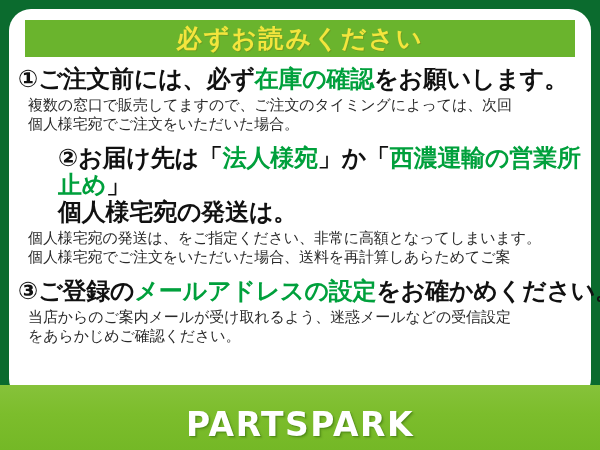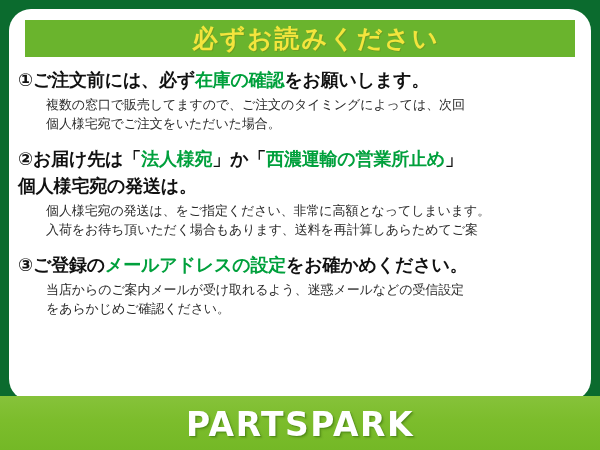--- a/index.html
+++ b/index.html
@@ -38,21 +38,21 @@
     border-radius: 22px 22px 22px 22px;
     box-sizing: border-box;
   }
 
   
   #footer-band {
     position: absolute;
     left: 0;
     bottom: 0;
     width: 600px;
-    height: 54px;
+    height: 65px;
     background: linear-gradient(to bottom, #86c23a 0%, #7cbd2c 45%, #74b826 100%);
   }
   #footer-brand {
     position: absolute;
     left: 0;
     bottom: 6px;
     width: 600px;
     text-align: center;
     color: #ffffff;
     font-size: 33px;
@@ -77,49 +77,48 @@
     width: 550px;
     height: 37px;
     line-height: 37px;
     text-align: center;
     color: #f3e53d;
     font-size: 25px;
     font-weight: bold;
     letter-spacing: 2px;
     font-family: "DejaVu Sans", "Liberation Sans", sans-serif;
     text-shadow: 1px 1px 0 rgba(120,60,0,.18);
-    padding-left: 16px;
   }
 
   
   #content {
     position: absolute;
     left: 18px;
     top: 66px;
     width: 564px;
   }
 
   .item { margin-bottom: 2px; }
 
   .item-head {
     color: #111111;
     font-weight: bold;
-    font-size: 18px;
+    font-size: 24px;
     line-height: 27px;
     letter-spacing: -0.2px;
     white-space: nowrap;
   }
-  .item-head.wrap { white-space: normal; }
+  .item-head.wrap { white-space: normal; margin-left: 40px; }
   .hl { color: #00a03c; }
 
   .item-body {
     color: #2a2a2a;
-    font-size: 13px;
+    font-size: 15px;
     line-height: 18.5px;
-    margin-left: 28px;
+    margin-left: 10px;
     margin-top: 3px;
     letter-spacing: -0.1px;
   }
   .item-body div { white-space: nowrap; }
 
   #item-1 { margin-top: 0; }
   #item-2 { margin-top: 12px; }
   #item-3 { margin-top: 12px; }
 </style>
 </head>
@@ -148,21 +147,21 @@
         <div>個人様宅宛でご注文をいただいた場合。</div>
       </div>
     </div>
 
     <div class="item" id="item-2">
       <div class="item-head wrap">
         <span>②</span><span>お届け先は「</span><span class="hl">法人様宛</span><span>」か「</span><span class="hl">西濃運輸の営業所止め</span><span>」</span><br><span>個人様宅宛の発送は。</span>
       </div>
       <div class="item-body">
         <div>個人様宅宛の発送は、をご指定ください、非常に高額となってしまいます。</div>
-        <div>入荷をお待ち頂いただく場合もあります、送料を再計算しあらためてご案</div>
+        <div>個人様宅宛でご注文をいただいた場合、送料を再計算しあらためてご案</div>
       </div>
     </div>
 
     <div class="item" id="item-3">
       <div class="item-head">
         <span>③</span><span>ご登録の</span><span class="hl">メールアドレスの設定</span><span>をお確かめください。</span>
       </div>
       <div class="item-body">
         <div>当店からのご案内メールが受け取れるよう、迷惑メールなどの受信設定</div>
         <div>をあらかじめご確認ください。</div>

